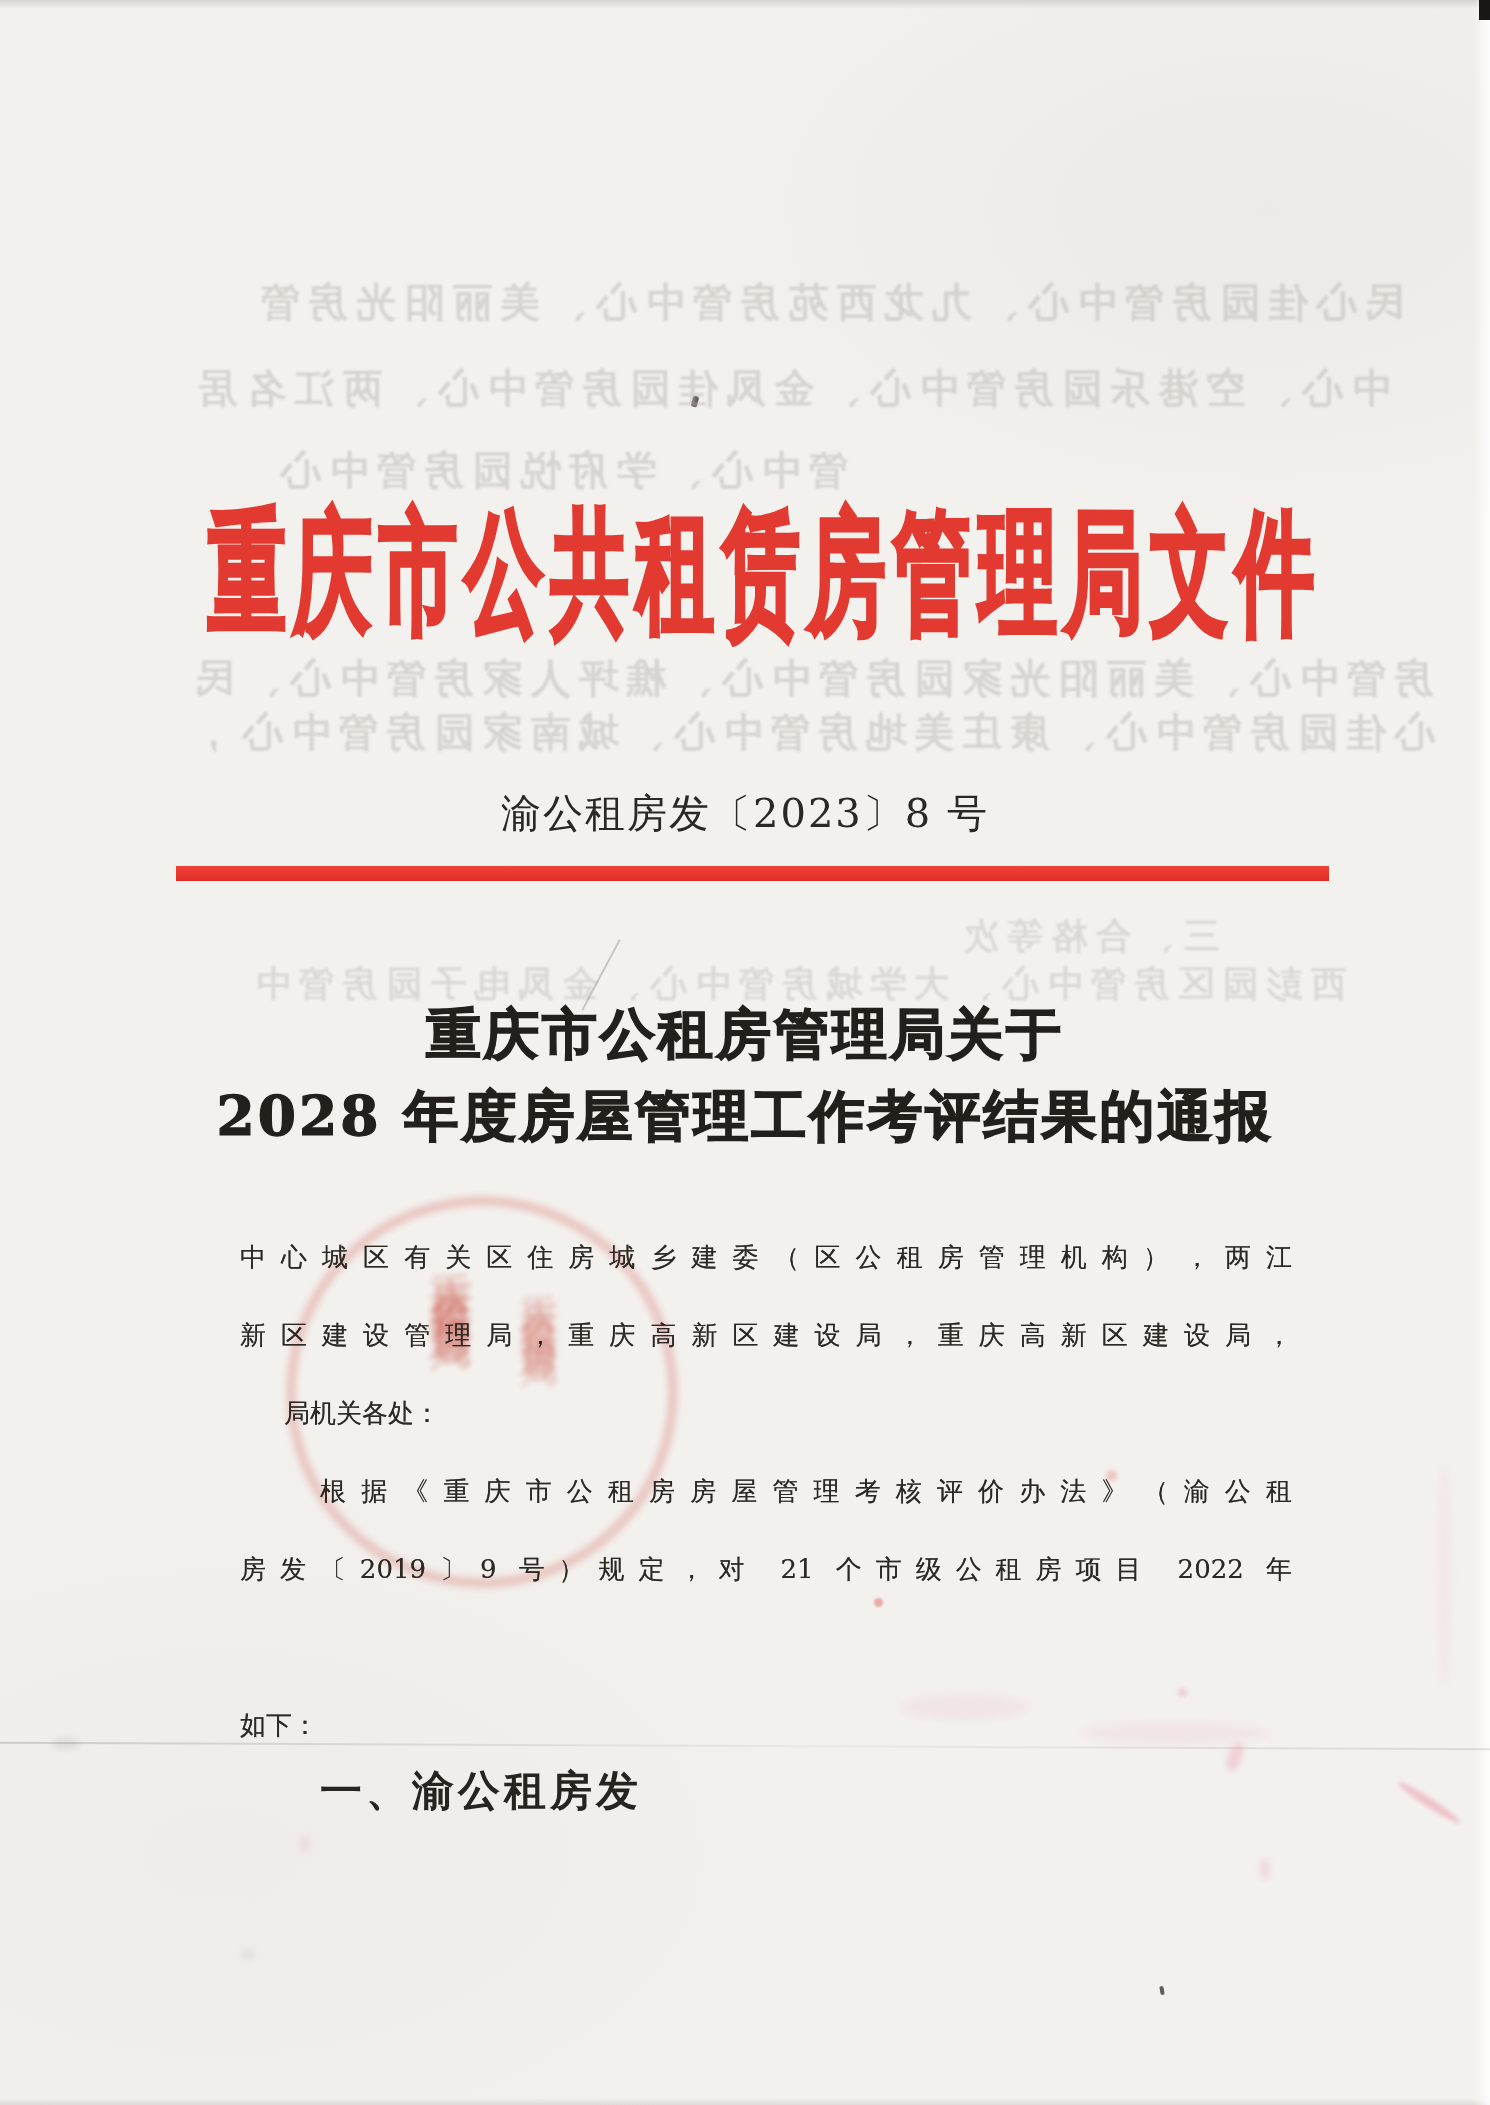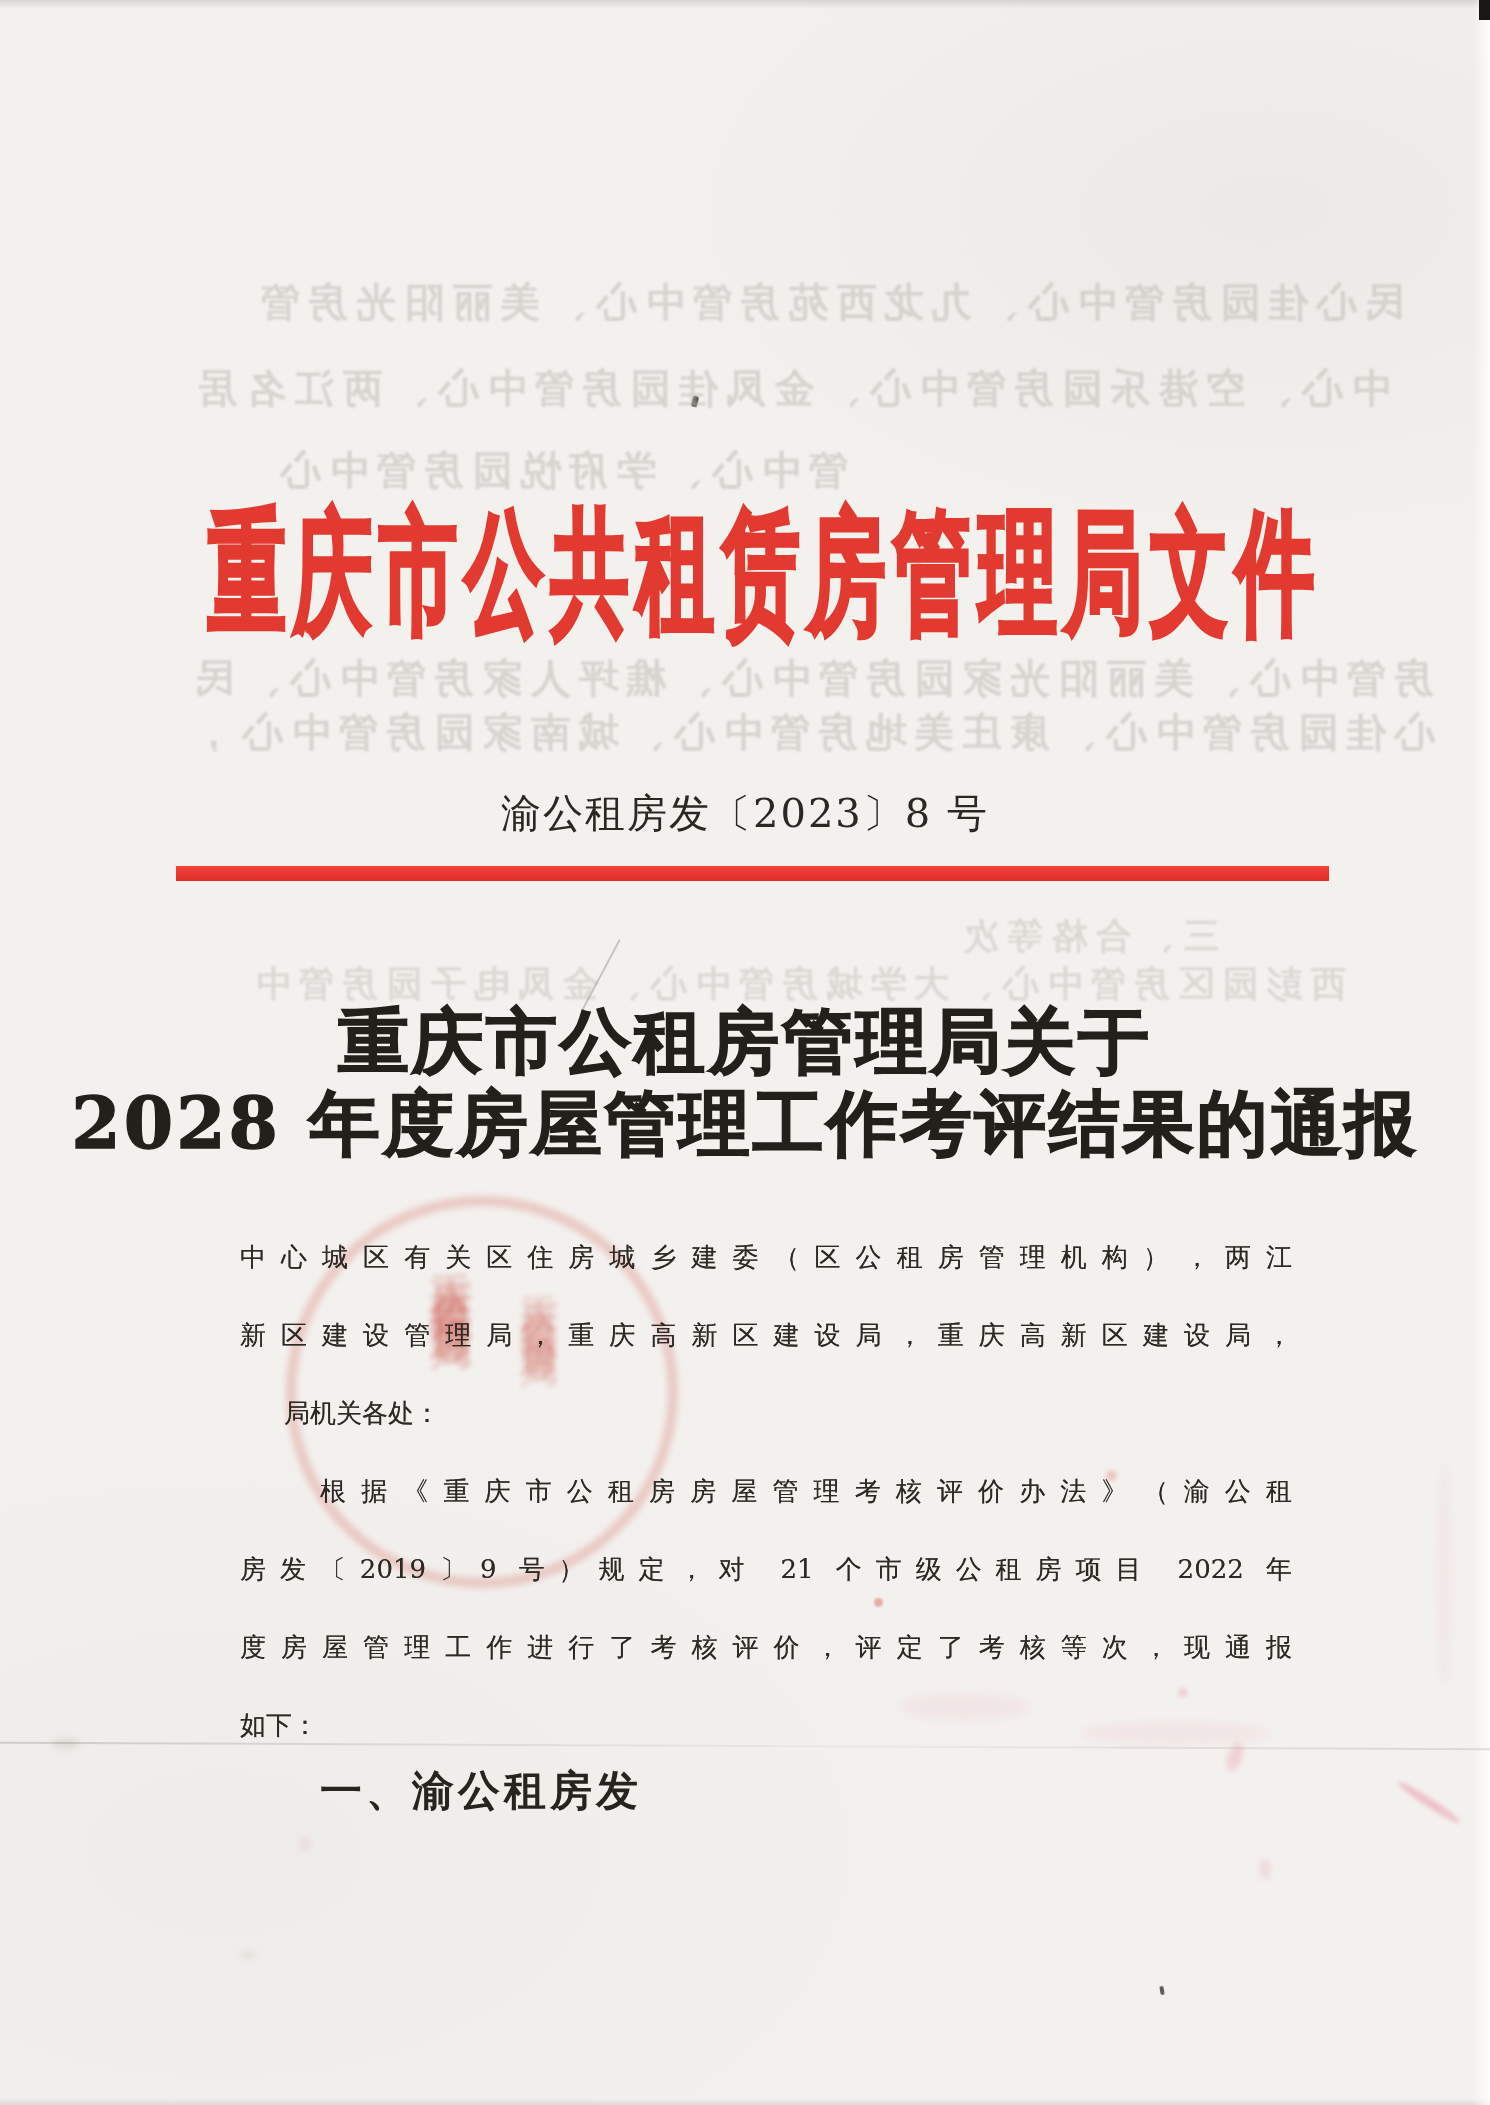--- a/index.html
+++ b/index.html
@@ -53,21 +53,21 @@
   }
   .red-rule{
     position:absolute;left:176px;top:866px;width:1153px;height:15px;
     background:linear-gradient(#f2423a,#df2d26);
   }
 
   
   .doc-title{
     position:absolute;left:0;width:100%;text-align:center;
     font-weight:bold;color:#23201c;line-height:1;
-    font-size:71px;letter-spacing:3px;
+    font-size:55px;letter-spacing:3px;
     -webkit-text-stroke:1.3px #23201c;
   }
   .t1{top:1006px;}
   .t2{top:1088px;}
 
   
   .bl{
     position:absolute;left:240px;width:1052px;
     font-size:26px;line-height:1.15;color:#2c2823;
     text-shadow:0 0 .6px rgba(44,40,35,.65);
@@ -159,21 +159,20 @@
   <div class="stamp-ring"></div>
   <div class="stamp-col c1">重庆市公共租赁房管理局</div>
   <div class="stamp-col c2">重庆市公共租赁房管理局</div>
 
   <div class="bl just" style="top:1243px;">中心城区有关区住房城乡建委（区公租房管理机构），两江</div>
   <div class="bl just" style="top:1321px;">新区建设管理局，重庆高新区建设局，重庆高新区建设局，</div>
   <div class="bl" style="top:1399px;margin-left:44px;">局机关各处：</div>
 
   <div class="bl just ind" style="top:1477px;">根据《重庆市公租房房屋管理考核评价办法》（渝公租</div>
   <div class="bl just" style="top:1555px;">房发〔2019〕9 号）规定，对 21 个市级公租房项目 2022 年</div>
-  <div class="bl just" style="top:1633px;">度房屋管理工作进行了考核评价，评定了考核等次，现通报</div>
   <div class="bl" style="top:1711px;">如下：</div>
 
   <div class="crease"></div>
 
   <div class="sec-heading">一、渝公租房发</div>
 
   <div class="stain" style="left:1228px;top:1742px;width:14px;height:30px;background:rgba(228,90,120,.22);transform:rotate(20deg);filter:blur(3px);"></div>
   <div class="stain" style="left:1392px;top:1798px;width:74px;height:9px;background:rgba(230,85,115,.30);transform:rotate(33deg);filter:blur(2px);"></div>
   <div class="stain" style="left:1178px;top:1688px;width:9px;height:9px;background:rgba(228,100,125,.25);filter:blur(2px);"></div>
   <div class="stain" style="left:1260px;top:1858px;width:10px;height:22px;background:rgba(225,105,130,.18);filter:blur(3px);"></div>

